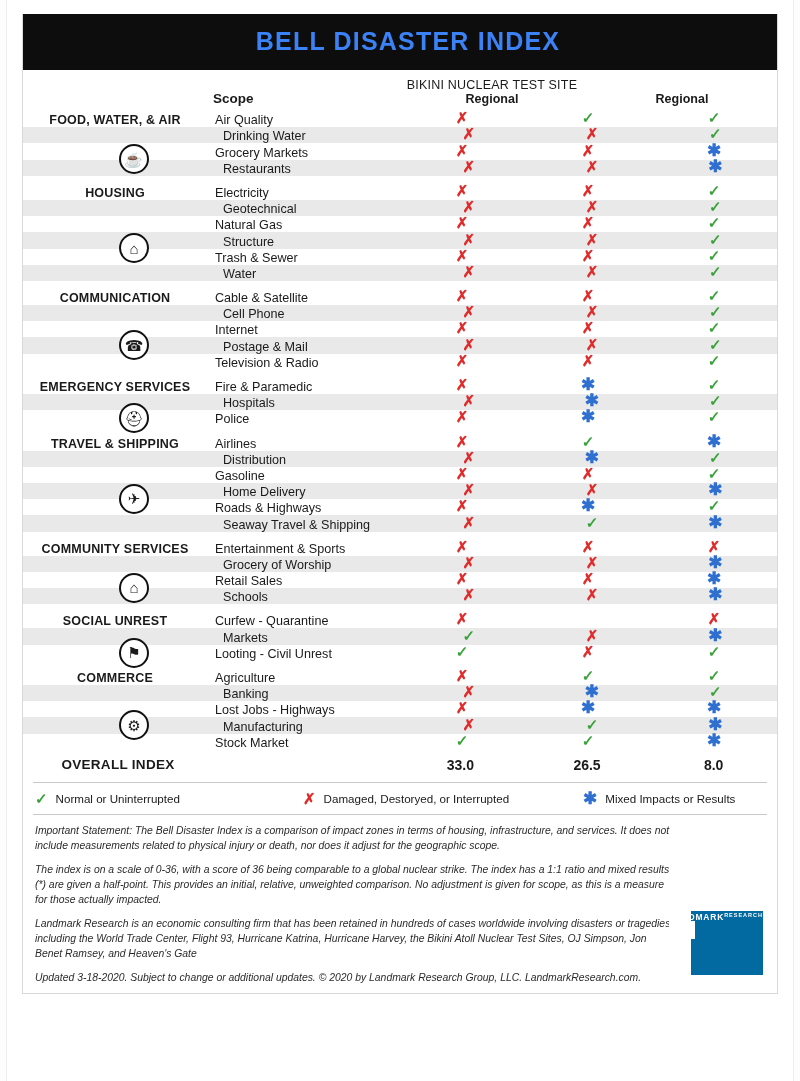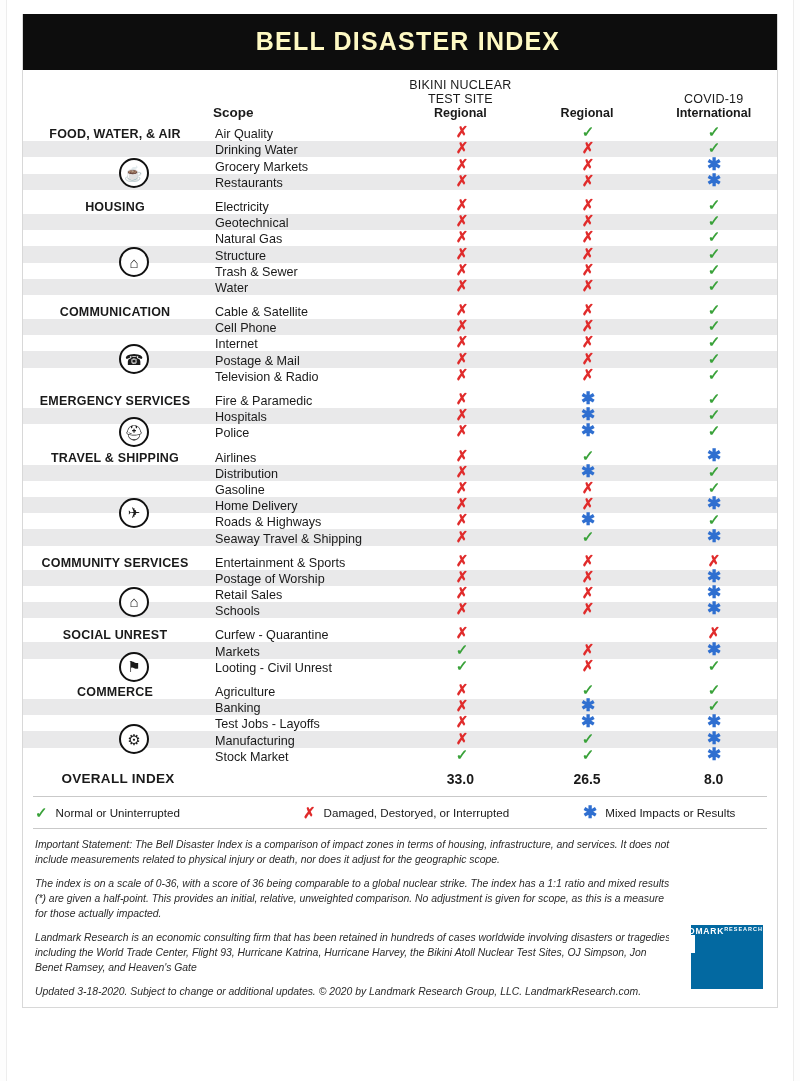--- a/index.html
+++ b/index.html
@@ -23,21 +23,21 @@
     padding: 14px 22px 0 22px;
   }
   .sheet {
     border: 1px solid #d8d8d8;
     border-top: none;
     background: #fff;
   }
   
   .title-bar {
     background: #0d0d0d;
-    color: #fef9c3;
+    color: #3b82f6;
     text-align: center;
     font-size: 25px;
     font-weight: bold;
     letter-spacing: 1.2px;
     padding: 13px 0 14px 16px;
   }
   
   .colhead {
     display: flex;
     align-items: flex-end;
@@ -77,21 +77,21 @@
     font-size: 15px;
     line-height: 1;
     background: #fff;
     box-sizing: border-box;
   }
   .row {
     display: flex;
     align-items: flex-end;
     height: 16.2px;
   }
-  .row.alt { background: #e9e9ea; }
+  .row.alt { background: #e9e9ea; padding-left: 8px; }
   .row .c-cat {
     text-align: center;
     font-size: 12.5px;
     font-weight: bold;
     letter-spacing: .2px;
     padding-right: 6px;
     box-sizing: border-box;
   }
   .row .c-scope {
     font-size: 12.6px;
@@ -214,24 +214,20 @@
     <div class="colhead">
       <div class="c-cat"></div>
       <div class="c-scope">Scope</div>
       <div class="c-d1">
         <div class="dis-name">BIKINI NUCLEAR TEST SITE</div>
         <div class="dis-scope">Regional</div>
       </div>
       <div class="c-d2">
         <div class="dis-scope">Regional</div>
       </div>
-      <div class="c-d3">
-        <div class="dis-name">COVID-19</div>
-        <div class="dis-scope">International</div>
-      </div>
     </div>
 
     <div id="groups-host">
         <div class="group">
           <div class="group-icon" style="top: 33.4px;">☕</div>
           <div class="row">
             <div class="c-cat">FOOD, WATER, &amp; AIR</div>
             <div class="c-scope">Air Quality</div>
             <div class="c-d1"><span class="mark bad">✗</span></div>
             <div class="c-d2"><span class="mark ok">✓</span></div>
@@ -420,21 +416,21 @@
           <div class="group-icon" style="top: 33.4px;">⌂</div>
           <div class="row">
             <div class="c-cat">COMMUNITY SERVICES</div>
             <div class="c-scope">Entertainment &amp; Sports</div>
             <div class="c-d1"><span class="mark bad">✗</span></div>
             <div class="c-d2"><span class="mark bad">✗</span></div>
             <div class="c-d3"><span class="mark bad">✗</span></div>
           </div>
           <div class="row alt">
             <div class="c-cat"></div>
-            <div class="c-scope">Postage of Worship</div>
+            <div class="c-scope">Grocery of Worship</div>
             <div class="c-d1"><span class="mark bad">✗</span></div>
             <div class="c-d2"><span class="mark bad">✗</span></div>
             <div class="c-d3"><span class="mark mix">✱</span></div>
           </div>
           <div class="row">
             <div class="c-cat"></div>
             <div class="c-scope">Retail Sales</div>
             <div class="c-d1"><span class="mark bad">✗</span></div>
             <div class="c-d2"><span class="mark bad">✗</span></div>
             <div class="c-d3"><span class="mark mix">✱</span></div>
@@ -484,21 +480,21 @@
           </div>
           <div class="row alt">
             <div class="c-cat"></div>
             <div class="c-scope">Banking</div>
             <div class="c-d1"><span class="mark bad">✗</span></div>
             <div class="c-d2"><span class="mark mix">✱</span></div>
             <div class="c-d3"><span class="mark ok">✓</span></div>
           </div>
           <div class="row">
             <div class="c-cat"></div>
-            <div class="c-scope">Test Jobs - Layoffs</div>
+            <div class="c-scope">Lost Jobs - Highways</div>
             <div class="c-d1"><span class="mark bad">✗</span></div>
             <div class="c-d2"><span class="mark mix">✱</span></div>
             <div class="c-d3"><span class="mark mix">✱</span></div>
           </div>
           <div class="row alt">
             <div class="c-cat"></div>
             <div class="c-scope">Manufacturing</div>
             <div class="c-d1"><span class="mark bad">✗</span></div>
             <div class="c-d2"><span class="mark ok">✓</span></div>
             <div class="c-d3"><span class="mark mix">✱</span></div>

